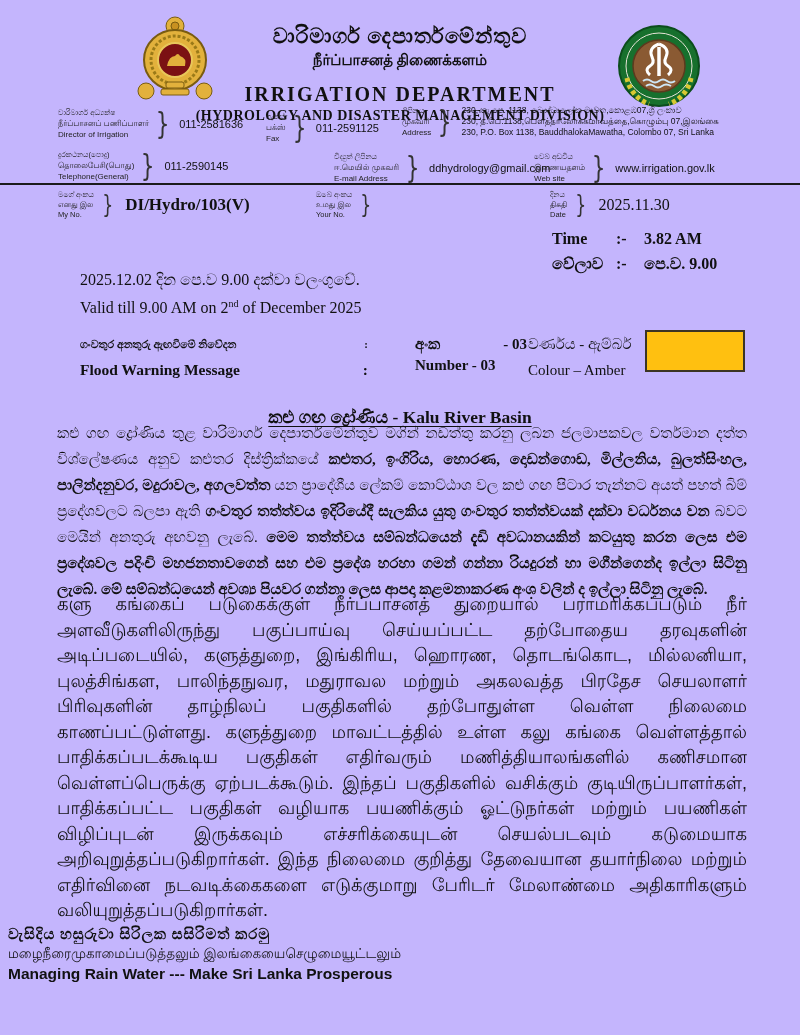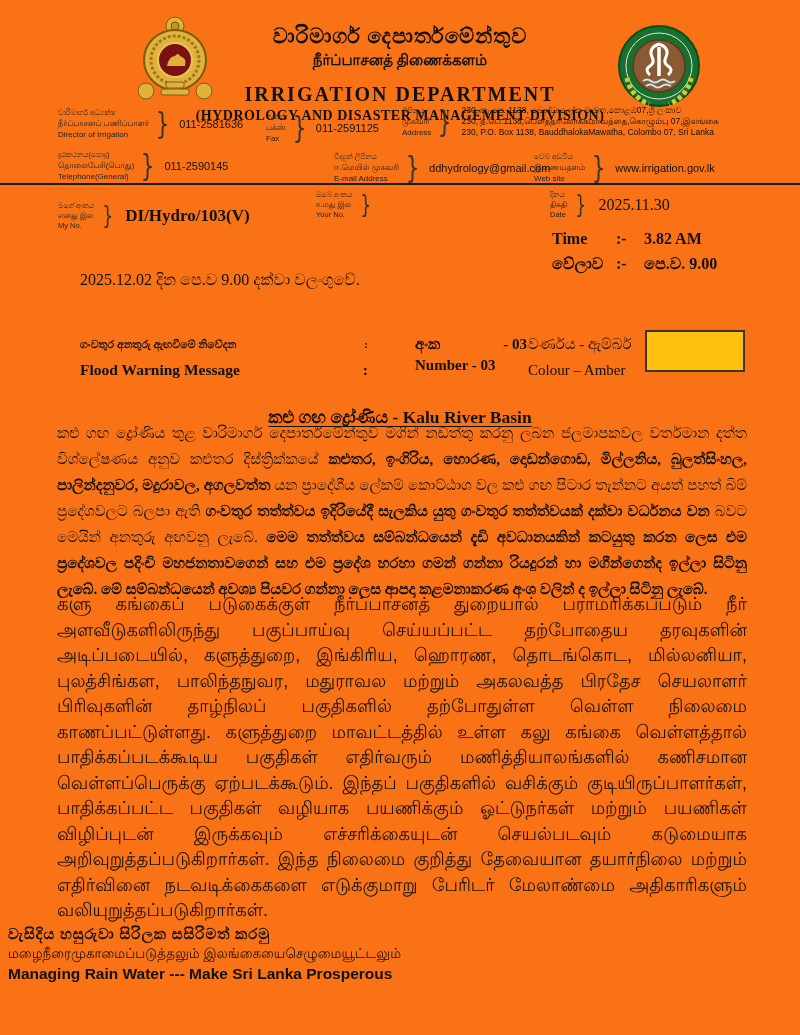--- a/index.html
+++ b/index.html
@@ -1,19 +1,19 @@
 <!DOCTYPE html>
 <html><head>
 <meta charset="utf-8">
 <style>
   * { margin:0; padding:0; box-sizing:border-box; }
   body { background:#888; font-family:"Liberation Serif", serif; }
   .page {
     position:relative; width:800px; height:1035px; margin:0 auto;
-    background:#f97316; color:#111; overflow:hidden;
+    background:#c4b5fd; color:#111; overflow:hidden;
   }
   
   .emblem { position:absolute; }
   .emblem-left { left:133px; top:14px; }
   .emblem-right { left:617px; top:24px; }
   .hdr-center { position:absolute; left:185px; top:24px; width:430px; text-align:center; }
   .hdr-si { font-size:21px; font-weight:bold; letter-spacing:1px; }
   .hdr-ta { font-size:15px; font-weight:bold; margin-top:3px; }
   .hdr-en { font-size:20px; font-weight:bold; letter-spacing:2px; margin-top:12px; }
   .hdr-div { font-size:14px; font-weight:bold; margin-top:2px; letter-spacing:.5px; }
@@ -168,21 +168,21 @@
       <div class="si">වෙබ් අඩවිය</div>
       <div>இணையதளம்</div>
       <div>Web site</div>
     </div>
     <div class="brace b3">}</div>
     <div class="cval">www.irrigation.gov.lk</div>
   </div>
 
   <div class="rule"></div>
 
-  <div class="ref" style="left:58px; top:190px;margin-top:11px;">
+  <div class="ref" style="left:58px; top:190px;">
     <div class="ref-labels">
       <div>මගේ අංකය</div>
       <div>எனது இல</div>
       <div>My No.</div>
     </div>
     <div class="brace b2">}</div>
     <div class="ref-val-bold">DI/Hydro/103(V)</div>
   </div>
 
   <div class="ref" style="left:316px; top:190px;">
@@ -213,20 +213,23 @@
     </div>
     <div class="time-row">
       <span>වේලාව</span>
       <span>:-</span>
       <span>පෙ.ව. 9.00</span>
     </div>
   </div>
 
   <div class="validity">
     <div>2025.12.02 දින පෙ.ව 9.00 දක්වා වලංගුවේ.</div>
+    <div>
+      <span>Valid till 9.00 AM on 2</span><sup>nd</sup><span> of December 2025</span>
+    </div>
   </div>
 
   <div class="warn-left">
     <div class="warn-row warn-si">
       <span>ගංවතුර අනතුරු ඇඟවීමේ නිවේදන</span>
       <span>:</span>
     </div>
     <div class="warn-row warn-en">
       <span>Flood Warning Message</span>
       <span>:</span>

